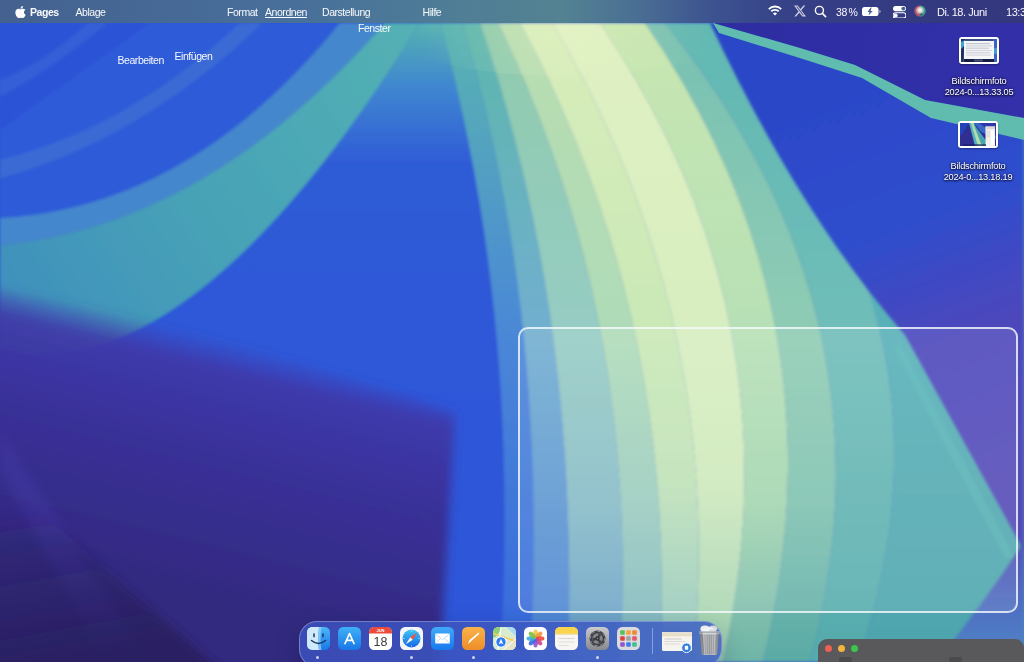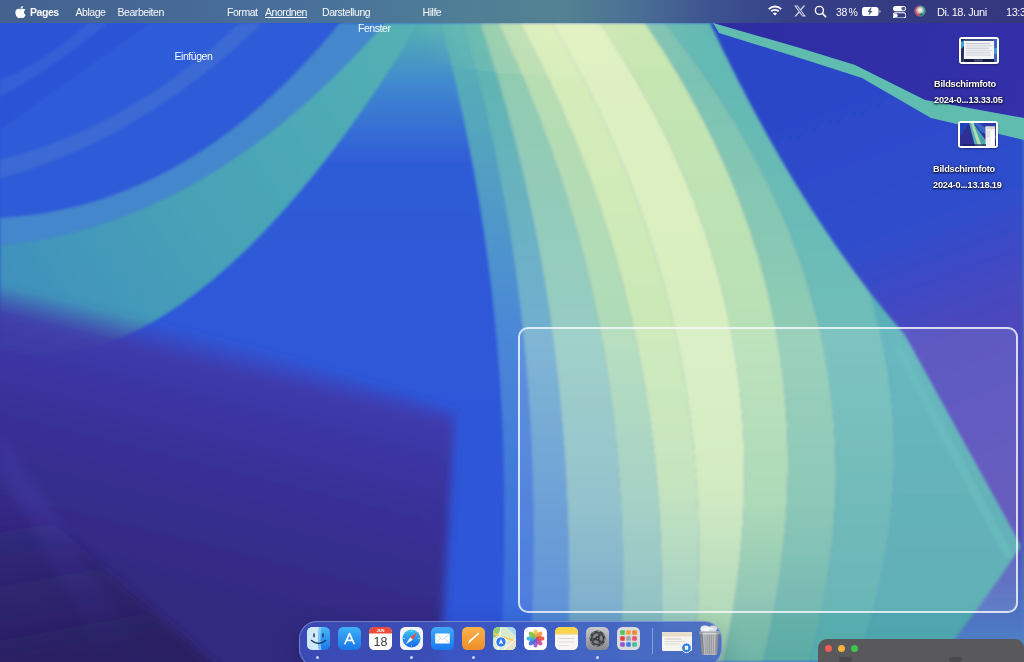--- a/index.html
+++ b/index.html
@@ -13,22 +13,22 @@
     background:rgba(255,255,255,.10);box-sizing:border-box;}
   
   #menubar{position:absolute;left:0;top:0;width:1024px;height:23px;
     background:linear-gradient(90deg,#44618f 0%,#48709a 30%,#4f7e96 45%,#538292 55%,#4a6f94 62%,#3c5190 70%,#353f86 78%,#343a80 90%,#34377d 100%);
     color:rgba(255,255,255,.96);font-size:10.5px;}
   .mi{position:absolute;top:5.5px;line-height:12px;white-space:nowrap;letter-spacing:-.45px;font-size:10.5px;}
   
   .dthumb{position:absolute;width:40px;height:27px;background:#fff;border-radius:3px;
     box-shadow:0 1px 2px rgba(0,0,0,.35);}
   .dthumb svg{position:absolute;left:2px;top:2px;}
-  .dlabel{position:absolute;width:90px;text-align:left;color:#fff;font-size:9.2px;
-    font-weight:700;line-height:16px;letter-spacing:-.2px;
+  .dlabel{position:absolute;width:90px;text-align:center;color:#fff;font-size:9.2px;
+    font-weight:400;line-height:11px;letter-spacing:-.2px;
     text-shadow:0 1px 2px rgba(0,0,25,.95),0 0 3px rgba(0,0,25,.7);}
   
   #dock{position:absolute;left:299px;top:621px;width:423px;height:46px;
     border-radius:18px;background:linear-gradient(90deg,rgba(60,79,188,.88),rgba(62,96,196,.84));
     border:1px solid rgba(255,255,255,.28);box-sizing:border-box;
     box-shadow:0 10px 26px rgba(0,10,60,.22);}
   .dk{position:absolute;top:5px;width:23px;height:23px;}
   .ddot{position:absolute;top:34px;width:3px;height:3px;border-radius:50%;
     background:rgba(255,255,255,.75);}
   
@@ -426,21 +426,21 @@
     <div class="tl" style="left:33px;background:#3cc44e;"></div>
     <div style="position:absolute;left:21px;top:18px;width:13px;height:5px;background:#4b4b4e;border-radius:2px;"></div>
     <div style="position:absolute;left:131px;top:18px;width:13px;height:5px;background:#4b4b4e;border-radius:2px;"></div>
   </div>
   <div id="menubar">
     <svg style="position:absolute;left:14px;top:4.5px" width="13" height="14" viewBox="0 0 384 512">
         <path fill="#fff" d="M318.7 268.7c-.2-36.7 16.4-64.4 50-84.8-18.8-26.9-47.2-41.7-84.7-44.6-35.5-2.8-74.3 20.7-88.5 20.7-15 0-49.4-19.7-76.4-19.7C63.3 141.2 4 184.8 4 273.5c0 26.2 4.8 53.3 14.4 81.2 12.8 36.7 59 126.7 107.2 125.2 25.2-.6 43-17.9 75.8-17.9 31.8 0 48.3 17.9 76.4 17.9 48.6-.7 90.4-82.5 102.6-119.3-65.2-30.7-61.7-90-61.7-91.9zm-56.6-164.2c27.3-32.4 24.8-61.9 24-72.5-24.1 1.4-52 16.4-67.9 34.9-17.5 19.8-27.8 44.3-25.6 71.9 26.1 2 49.9-11.4 69.5-34.3z"></path>
       </svg>
     <div class="mi" style="left:30px;font-weight:700;">Pages</div>
     <div class="mi" style="left:75.5px;">Ablage</div>
-    <div class="mi" style="left:117.5px;">Bearbeiten</div>
+    <div class="mi" style="left:117.5px;margin-top:48px;">Bearbeiten</div>
     <div class="mi" style="left:174.5px;margin-top:44px;">Einfügen</div>
     <div class="mi" style="left:227px;">Format</div>
     <div class="mi" style="left:265px;text-decoration:underline;">Anordnen</div>
     <div class="mi" style="left:322px;">Darstellung</div>
     <div class="mi" style="left:358px;margin-top:16px;">Fenster</div>
     <div class="mi" style="left:422.5px;text-align:center;">Hilfe</div>
     <svg style="position:absolute;left:768px;top:5px" width="14" height="11" viewBox="0 0 14 11">
       <path d="M7 10.3 1.2 4.5a8.2 8.2 0 0 1 11.6 0Z" fill="none"></path>
       <path d="M7 2.6c2.1 0 4 .8 5.5 2.1l1.3-1.3A9.9 9.9 0 0 0 7 .6 9.9 9.9 0 0 0 .2 3.4l1.3 1.3A8 8 0 0 1 7 2.6Z" fill="#fff"></path>
       <path d="M7 5.8c1.2 0 2.3.4 3.1 1.2l1.3-1.4A6.6 6.6 0 0 0 7 3.9a6.6 6.6 0 0 0-4.4 1.7l1.3 1.4A4.7 4.7 0 0 1 7 5.8Z" fill="#fff"></path>

